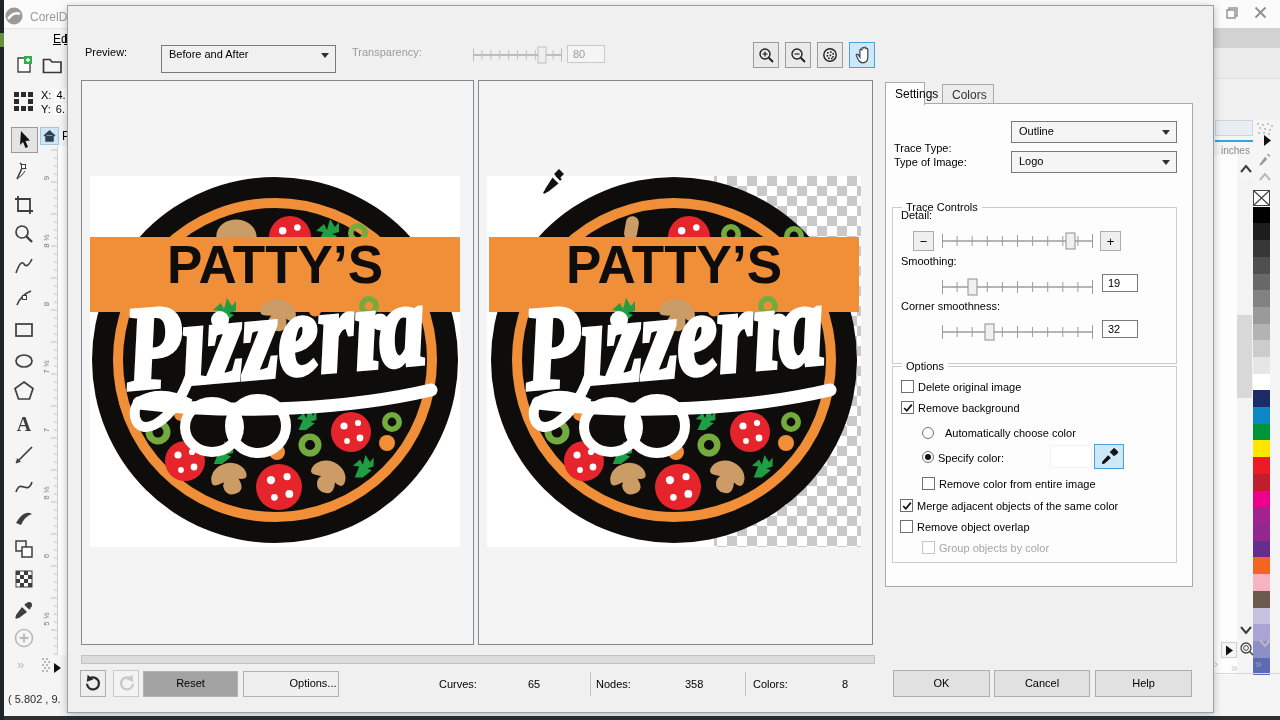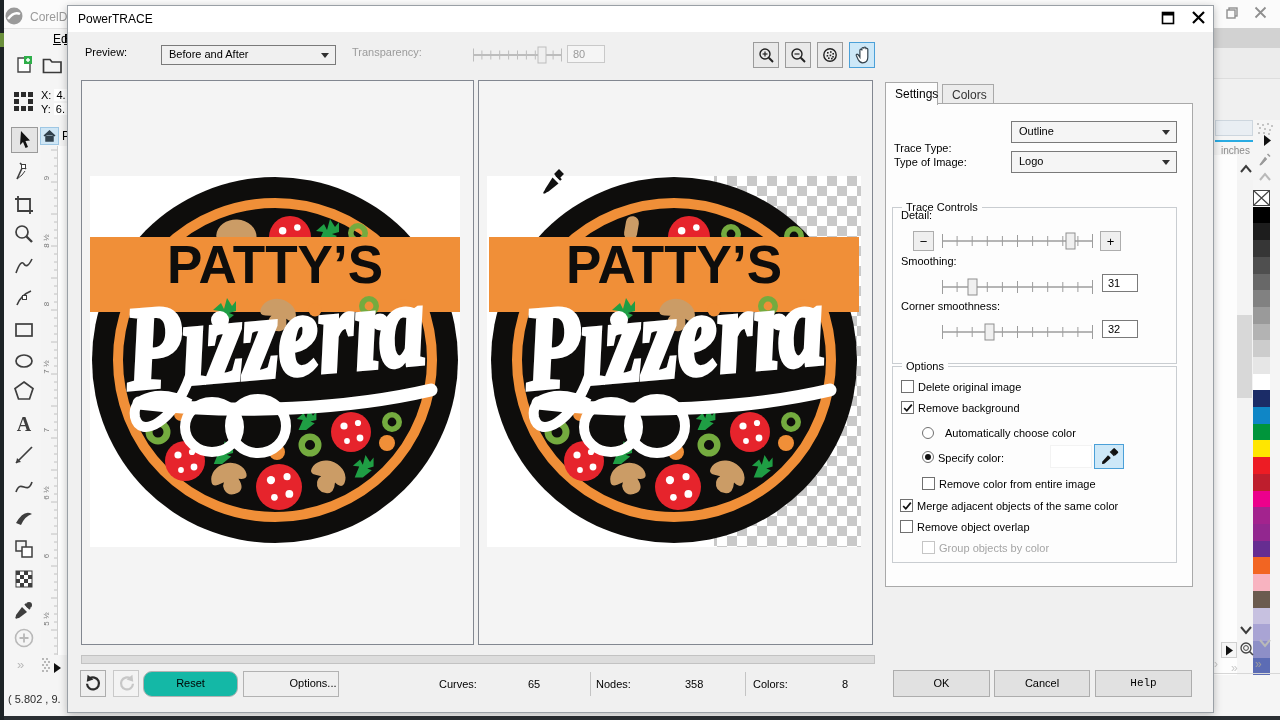--- a/index.html
+++ b/index.html
@@ -339,33 +339,23 @@
         <circle cx="7" cy="7" r="5" fill="none" stroke="#444" stroke-width="1.3"></circle>
         <circle cx="7" cy="7" r="2.4" fill="none" stroke="#444" stroke-width="1"></circle>
         <line x1="10.5" y1="10.5" x2="14" y2="14" stroke="#444" stroke-width="1.6"></line>
       </svg>
   <div class="lbl" style="left:1255px;top:657px;font-size:12px;color:#9d9d9d;">»</div>
   <div class="lbl" style="left:1214px;top:657px;font-size:12px;color:#c9c9c9;">›</div>
   <div class="lbl" style="left:1231px;top:661px;font-size:12px;color:#c9c9c9;">»</div>
   <div class="abs" style="left:1214px;top:673px;width:66px;height:1px;background:#d7d7d7;"></div>
 </div>
 <div id="dlg">
-  <div id="dlgtitle">
-        <span class="t">PowerTRACE</span>
-    <svg class="abs" style="left:1093px;top:5px" width="14" height="14" viewBox="0 0 14 14">
-          <rect x="1.5" y="1.5" width="11" height="11" fill="none" stroke="#000" stroke-width="1.6"></rect>
-          <rect x="1.5" y="1.5" width="11" height="3" fill="#000"></rect>
-        </svg>
-    <svg class="abs" style="left:1123px;top:4px" width="15" height="15" viewBox="0 0 15 15">
-          <path d="M2 2 L13 13 M13 2 L2 13" stroke="#000" stroke-width="2.2"></path>
-        </svg>
-  </div>
 
   <div class="lbl" style="left:17px;top:40px;">Preview:</div>
-  <div class="combo" style="left:93px;top:39px;width:175px;height:20px;">
+  <div class="combo" style="left:93px;top:39px;width:175px;height:28px;">
         <span class="ct" style="top:2px">Before and After</span>
         <span class="ar" style="top:7px"></span>
       </div>
   <div class="lbl" style="left:284px;top:40px;color:#9b9b9b;">Transparency:</div>
   <svg class="abs" style="left:403px;top:39px" width="96" height="20" viewBox="0 0 96 20">
         <line x1="2" y1="10" x2="91" y2="10" stroke="#bdbdbd" stroke-width="2"></line>
         <line x1="2.5" y1="3.5" x2="2.5" y2="16.5" stroke="#bdbdbd"></line>
         <line x1="90.5" y1="3.5" x2="90.5" y2="16.5" stroke="#bdbdbd"></line>
         <line x1="10.9" y1="5.5" x2="10.9" y2="14.5" stroke="#bdbdbd"></line>
         <line x1="19.8" y1="5.5" x2="19.8" y2="14.5" stroke="#bdbdbd"></line>
@@ -426,21 +416,21 @@
         <g transform="translate(2 0)">
           <use href="#pzA"></use>
           <use href="#top2"></use>
           <use href="#pzB"></use>
         </g>
       </svg>
       <svg class="abs" style="left:474px;top:163px" width="26" height="26" viewBox="0 0 26 26">
         <use href="#eyedrop-cur"></use>
       </svg>
 
-  <div class="abs" style="left:817px;top:76px;width:53px;height:23px;background:#fdfdfd;border:1px solid #a9a9a9;border-bottom:none;box-sizing:border-box;z-index:2;">
+  <div class="abs" style="left:817px;top:76px;width:40px;height:23px;background:#fdfdfd;border:1px solid #a9a9a9;border-bottom:none;box-sizing:border-box;z-index:2;">
         <span style="position:absolute;left:9px;top:4px;font-size:12px;">Settings</span>
       </div>
   <div class="abs" style="left:874px;top:78px;width:52px;height:19px;background:#ececec;border:1px solid #a9a9a9;border-bottom:none;box-sizing:border-box;">
         <span style="position:absolute;left:9px;top:3px;font-size:12px;color:#333;">Colors</span>
       </div>
   <div class="abs" id="spanel" style="left:817px;top:97px;width:308px;height:484px;background:#fdfdfd;border:1px solid #a9a9a9;box-sizing:border-box;">
     <div class="lbl" style="left:8px;top:38px;">Trace Type:</div>
     <div class="combo" style="left:125px;top:17px;width:166px;height:22px;background:#f5f5f5;">
           <span class="ct">Outline</span>
           <span class="ar"></span>
@@ -480,21 +470,21 @@
           <line x1="32.2" y1="5" x2="32.2" y2="15" stroke="#9d9d9d"></line>
           <line x1="47.3" y1="5" x2="47.3" y2="15" stroke="#9d9d9d"></line>
           <line x1="62.4" y1="5" x2="62.4" y2="15" stroke="#9d9d9d"></line>
           <line x1="77.5" y1="4" x2="77.5" y2="16" stroke="#9d9d9d"></line>
           <line x1="92.6" y1="5" x2="92.6" y2="15" stroke="#9d9d9d"></line>
           <line x1="107.7" y1="5" x2="107.7" y2="15" stroke="#9d9d9d"></line>
           <line x1="122.8" y1="5" x2="122.8" y2="15" stroke="#9d9d9d"></line>
           <line x1="137.9" y1="5" x2="137.9" y2="15" stroke="#9d9d9d"></line>
           <rect x="28.0" y="2" width="9" height="16" fill="#f0f0f0" stroke="#8f8f8f"></rect>
         </svg>
-    <div class="vbox" style="left:216px;top:170px;">31</div>
+    <div class="vbox" style="left:216px;top:170px;">19</div>
     <div class="lbl" style="left:15px;top:196px;">Corner smoothness:</div>
     <svg class="abs" style="left:54px;top:218px" width="156" height="20" viewBox="0 0 156 20">
           <line x1="2" y1="10" x2="153" y2="10" stroke="#9d9d9d" stroke-width="1.6"></line>
           <line x1="2.5" y1="3" x2="2.5" y2="17" stroke="#9d9d9d"></line>
           <line x1="152.5" y1="3" x2="152.5" y2="17" stroke="#9d9d9d"></line>
           <line x1="17.1" y1="5" x2="17.1" y2="15" stroke="#9d9d9d"></line>
           <line x1="32.2" y1="5" x2="32.2" y2="15" stroke="#9d9d9d"></line>
           <line x1="47.3" y1="5" x2="47.3" y2="15" stroke="#9d9d9d"></line>
           <line x1="62.4" y1="5" x2="62.4" y2="15" stroke="#9d9d9d"></line>
           <line x1="77.5" y1="4" x2="77.5" y2="16" stroke="#9d9d9d"></line>
@@ -546,33 +536,33 @@
   <div class="btnbox" style="left:12px;top:664px;width:26px;height:27px;background:#efefef;"></div>
   <div class="btnbox" style="left:45px;top:664px;width:26px;height:27px;background:#f3f3f3;border-color:#c9c9c9;"></div>
   <svg class="abs" style="left:16px;top:668px" width="19" height="19" viewBox="0 0 19 19">
         <path d="M5.4 4.6 A6 6 0 1 1 3 9.8" fill="none" stroke="#2b2b2b" stroke-width="2.2"></path>
         <path d="M3.6 0.8 L9.4 5.6 L2.8 7.8 Z" fill="#2b2b2b"></path>
       </svg>
   <svg class="abs" style="left:49px;top:668px" width="19" height="19" viewBox="0 0 19 19">
         <path d="M13.6 4.6 A6 6 0 1 0 16 9.8" fill="none" stroke="#c7c7c7" stroke-width="2.2"></path>
         <path d="M15.4 0.8 L9.6 5.6 L16.2 7.8 Z" fill="#c7c7c7"></path>
       </svg>
-  <div class="btnbox" style="left:75px;top:665px;width:95px;height:26px;background:#14b8a6;border-color:#b2b2b2;border-radius:9px;"><span style="position:relative;top:5px;">Reset</span></div>
+  <div class="btnbox" style="left:75px;top:665px;width:95px;height:26px;background:#a3a3a3;border-color:#b2b2b2;"><span style="position:relative;top:5px;">Reset</span></div>
   <div class="btnbox" style="left:175px;top:665px;width:96px;height:26px;background:#efefef;border-color:#b2b2b2;"><span style="position:relative;top:5px;padding-left:44px;">Options...</span></div>
   <div class="lbl" style="left:371px;top:672px;">Curves:</div>
       <div class="num" style="left:460px;top:672px;">65</div>
   <div class="abs" style="left:522px;top:666px;width:1px;height:24px;background:#c4c4c4;"></div>
   <div class="lbl" style="left:528px;top:672px;">Nodes:</div>
       <div class="num" style="left:617px;top:672px;">358</div>
   <div class="abs" style="left:677px;top:666px;width:1px;height:24px;background:#c4c4c4;"></div>
   <div class="lbl" style="left:685px;top:672px;">Colors:</div>
       <div class="num" style="left:774px;top:672px;">8</div>
   <div class="btnbox" style="left:825px;top:664px;width:97px;height:27px;"><span style="position:relative;top:6px;">OK</span></div>
   <div class="btnbox" style="left:926px;top:664px;width:96px;height:27px;"><span style="position:relative;top:6px;">Cancel</span></div>
-  <div class="btnbox" style="left:1027px;top:664px;width:97px;height:27px;font-family:Liberation Mono, monospace;"><span style="position:relative;top:6px;">Help</span></div>
+  <div class="btnbox" style="left:1027px;top:664px;width:97px;height:27px;"><span style="position:relative;top:6px;">Help</span></div>
 </div>
 </div>
 
 <svg width="0" height="0" style="position:absolute">
 <defs>
 <pattern id="chk" width="20" height="20" patternUnits="userSpaceOnUse">
         <rect width="20" height="20" fill="#fff"></rect>
         <rect width="10" height="10" fill="#c9c9c9"></rect>
         <rect x="10" y="10" width="10" height="10" fill="#c9c9c9"></rect>
       </pattern>

